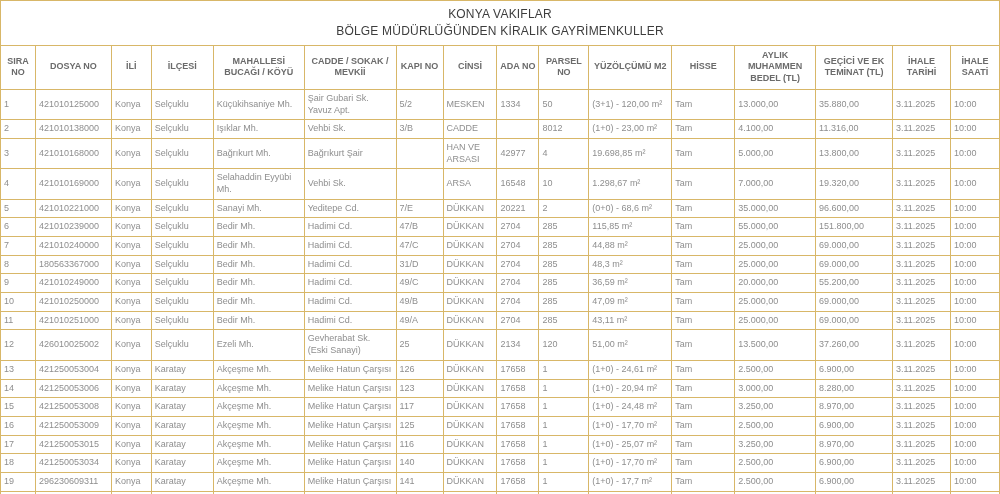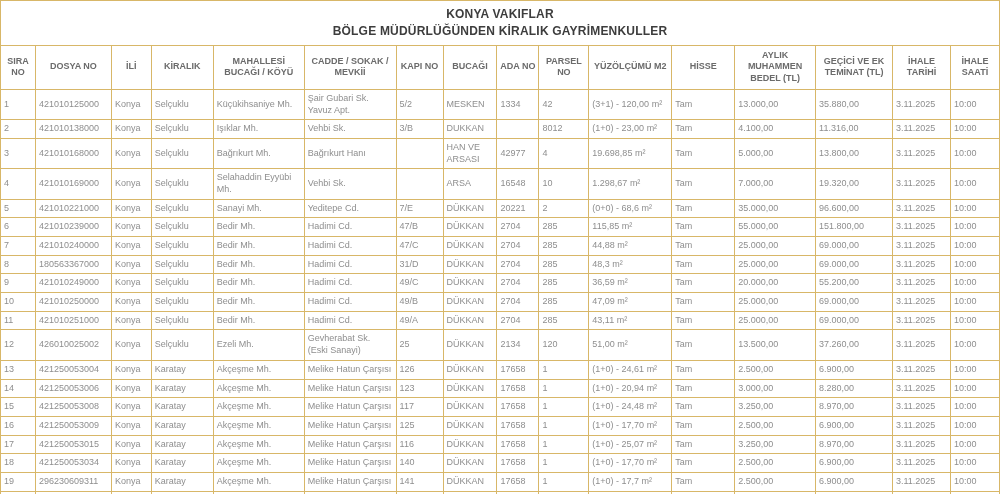--- a/index.html
+++ b/index.html
@@ -24,21 +24,21 @@
     box-sizing: border-box;
     overflow: hidden;
   }
   .title-cell {
     text-align: center;
     padding: 5px 4px 4px 4px;
     color: #3d3d3d;
   }
   .title-line1, .title-line2 {
     font-size: 12px;
-    font-weight: bold;
+    font-weight: normal;
     line-height: 1.45;
     letter-spacing: 0.2px;
   }
   tr.header-row th {
     font-size: 9px;
     font-weight: bold;
     color: #6b6b6b;
     text-align: center;
     vertical-align: middle;
     padding: 4px 2px;
@@ -82,25 +82,25 @@
       <tr>
         <td class="title-cell" colspan="16">
           <div class="title-line1">KONYA VAKIFLAR</div>
           <div class="title-line2">BÖLGE MÜDÜRLÜĞÜNDEN KİRALIK GAYRİMENKULLER</div>
         </td>
       </tr>
       <tr class="header-row" id="header-row">
           <th>SIRA NO</th>
           <th>DOSYA NO</th>
           <th>İLİ</th>
-          <th>KİRALIK</th>
+          <th>İLÇESİ</th>
           <th>MAHALLESİ BUCAĞI / KÖYÜ</th>
           <th>CADDE / SOKAK / MEVKİİ</th>
           <th>KAPI NO</th>
-          <th>BUCAĞI</th>
+          <th>CİNSİ</th>
           <th>ADA NO</th>
           <th>PARSEL NO</th>
           <th>YÜZÖLÇÜMÜ M2</th>
           <th>HİSSE</th>
           <th>AYLIK MUHAMMEN BEDEL (TL)</th>
           <th>GEÇİCİ VE EK TEMİNAT (TL)</th>
           <th>İHALE TARİHİ</th>
           <th>İHALE SAATİ</th>
         </tr>
     </thead>
@@ -108,53 +108,53 @@
         <tr>
           <td>1</td>
           <td>421010125000</td>
           <td>Konya</td>
           <td>Selçuklu</td>
           <td>Küçükihsaniye Mh.</td>
           <td>Şair Gubari Sk. Yavuz Apt.</td>
           <td>5/2</td>
           <td>MESKEN</td>
           <td>1334</td>
-          <td>42</td>
+          <td>50</td>
           <td>(3+1) - 120,00 m²</td>
           <td>Tam</td>
           <td>13.000,00</td>
           <td>35.880,00</td>
           <td>3.11.2025</td>
           <td>10:00</td>
         </tr>
         <tr>
           <td>2</td>
           <td>421010138000</td>
           <td>Konya</td>
           <td>Selçuklu</td>
           <td>Işıklar Mh.</td>
           <td>Vehbi Sk.</td>
           <td>3/B</td>
-          <td>DUKKAN</td>
+          <td>CADDE</td>
           <td></td>
           <td>8012</td>
           <td>(1+0) - 23,00 m²</td>
           <td>Tam</td>
           <td>4.100,00</td>
           <td>11.316,00</td>
           <td>3.11.2025</td>
           <td>10:00</td>
         </tr>
         <tr>
           <td>3</td>
           <td>421010168000</td>
           <td>Konya</td>
           <td>Selçuklu</td>
           <td>Bağrıkurt Mh.</td>
-          <td>Bağrıkurt Hanı</td>
+          <td>Bağrıkurt Şair</td>
           <td></td>
           <td>HAN VE ARSASI</td>
           <td>42977</td>
           <td>4</td>
           <td>19.698,85 m²</td>
           <td>Tam</td>
           <td>5.000,00</td>
           <td>13.800,00</td>
           <td>3.11.2025</td>
           <td>10:00</td>

